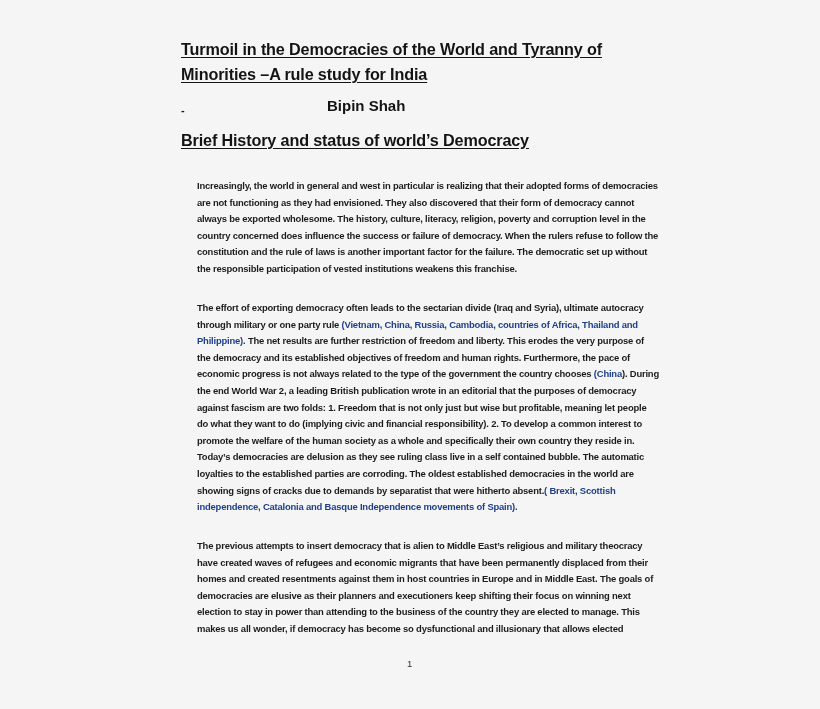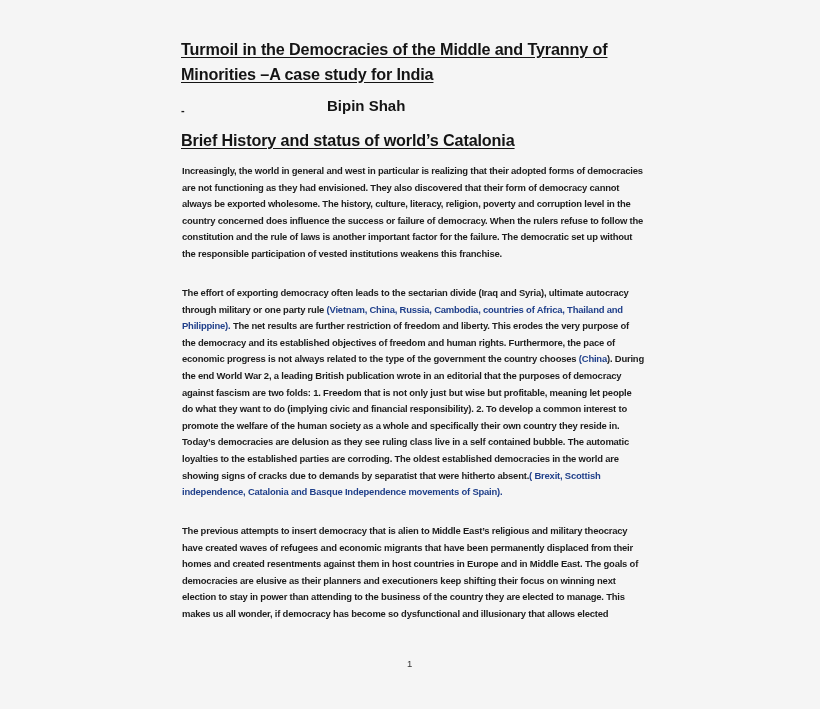--- a/index.html
+++ b/index.html
@@ -66,21 +66,21 @@
     color: #141414;
   }
   .para {
     position: absolute;
     left: 0;
     width: 462px;
     font-size: 9.45px;
     font-weight: bold;
     line-height: 16.6px;
     letter-spacing: -0.2px;
-    margin: 1px;
+    margin: 16px;
     color: #1c1c1c;
   }
   .p1 { top: 162px; }
   .p2 { top: 284px; }
   .p3 { top: 522px; }
   .link {
     color: #1f3f8a;
   }
   .page-number {
     position: absolute;
@@ -88,24 +88,24 @@
     top: 658px;
     font-size: 9.5px;
     line-height: 12px;
     color: #333;
   }
 </style>
 </head>
 <body>
 
 <div class="page">
-  <h1 class="title">Turmoil in the Democracies of the Middle and Tyranny of Minorities –A case study for India</h1>
+  <h1 class="title">Turmoil in the Democracies of the World and Tyranny of Minorities –A rule study for India</h1>
   <span class="dash">-</span>
   <div class="author">Bipin Shah</div>
-  <h2 class="section-heading">Brief History and status of world’s Catalonia</h2>
+  <h2 class="section-heading">Brief History and status of world’s Democracy</h2>
 
   <p class="para p1">
     <span>Increasingly, the world in general and west in particular is realizing that their adopted forms of democracies are not functioning as they had envisioned. They also discovered that their form of democracy cannot always be exported wholesome. The history, culture, literacy, religion, poverty and corruption level in the country concerned does influence the success or failure of democracy. When the rulers refuse to follow the constitution and the rule of laws is another important factor for the failure. The democratic set up without the responsible participation of vested institutions weakens this franchise.</span>
   </p>
 
   <p class="para p2">
     <span>The effort of exporting democracy often leads to the sectarian divide (Iraq and Syria), ultimate autocracy through military or one party rule </span><span class="link">(Vietnam, China, Russia, Cambodia, countries of Africa, Thailand and Philippine).</span><span> The net results are further restriction of freedom and liberty. This erodes the very purpose of the democracy and its established objectives of freedom and human rights. Furthermore, the pace of economic progress is not always related to the type of the government the country chooses </span><span class="link">(China</span><span>). During the end World War 2, a leading British publication wrote in an editorial that the purposes of democracy against fascism are two folds: 1. Freedom that is not only just but wise but profitable, meaning let people do what they want to do (implying civic and financial responsibility). 2. To develop a common interest to promote the welfare of the human society as a whole and specifically their own country they reside in. Today’s democracies are delusion as they see ruling class live in a self contained bubble. The automatic loyalties to the established parties are corroding. The oldest established democracies in the world are showing signs of cracks due to demands by separatist that were hitherto absent.</span><span class="link">( Brexit, Scottish independence, Catalonia and Basque Independence movements of Spain).</span>
   </p>
 
   <p class="para p3">

